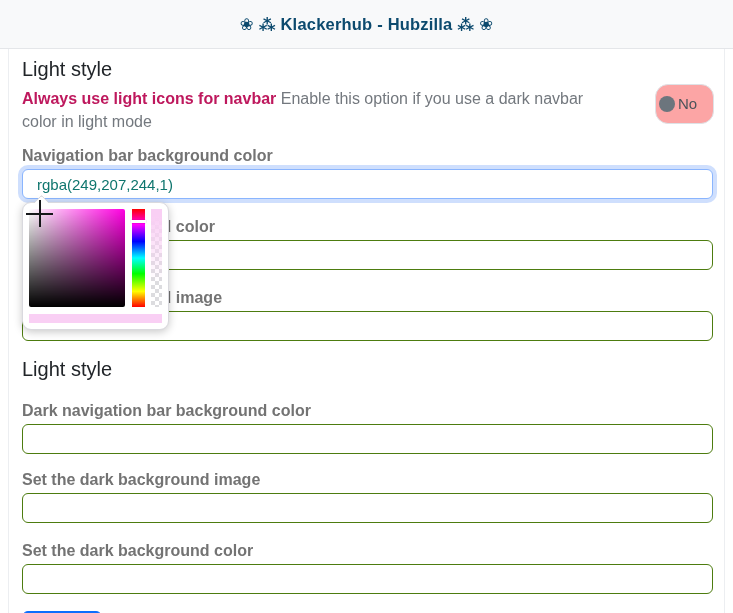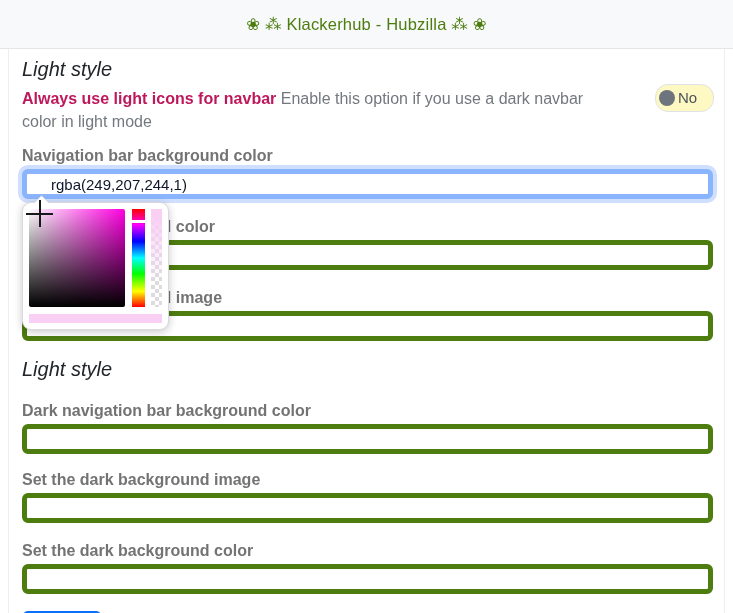--- a/index.html
+++ b/index.html
@@ -6,53 +6,53 @@
   html, body {
     width:733px; height:613px; overflow:hidden; background:#fff;
     font-family:"Liberation Sans","DejaVu Sans",sans-serif;
     color:#212529; font-size:16px;
   }
   
   .navbar {
     height:49px; background:#f8f9fa; border-bottom:1px solid #e4e6e9;
     display:flex; align-items:center; justify-content:center;
   }
-  .navbar-title { font-weight:400; font-size:16.5px; color:#4d7c0f; letter-spacing:.2px; }
+  .navbar-title { font-weight:700; font-size:16.5px; color:#0c4a6e; letter-spacing:.2px; }
 
   
   .content {
     margin:0 8px; min-height:564px;
     border-left:1px solid #eceef1; border-right:1px solid #eceef1;
     padding:7px 11px 0 13px;
   }
-  .section-heading { font-size:20px; font-weight:400; color:#212529; line-height:26px;font-style:italic; }
+  .section-heading { font-size:20px; font-weight:400; color:#212529; line-height:26px; }
   .section-heading.dark { margin-top:15px; }
 
   
   .setting-row { position:relative; margin-top:5px; line-height:23px; padding-right:95px; }
   .setting-label { font-weight:700; color:#be185d; }
   .setting-desc { color:#73787e; }
   .toggle {
     position:absolute; top:-3px; right:-1px;
-    width:59px; height:28px; border:1px solid #dee2e6; border-radius:13px;
-    background:#fef9c3; display:flex; align-items:center; cursor:pointer;
+    width:59px; height:40px; border:1px solid #dee2e6; border-radius:13px;
+    background:#fca5a5; display:flex; align-items:center; cursor:pointer;
   }
   .toggle-knob { width:16px; height:16px; border-radius:50%; background:#6c757d; margin-left:3px; }
   .toggle-text { font-size:15px; color:#4c535a; margin-left:3px; line-height:22px; }
 
   
   .field { margin-top:18px; }
   .field.first { margin-top:13px; }
   .field.tight { margin-top:19px; }
   .field.m16 { margin-top:16px; }
   .field-label { display:block; font-weight:700; font-size:16px; line-height:19px; color:#737373; }
   .text-input {
     display:block; margin-top:4px; width:100%; height:30px;
-    border:5px solid #4d7c0f; border-radius:6px; background:#fff;
-    padding:0 24px; font-size:15px; color:#0f172a;
+    border:1px solid #4d7c0f; border-radius:6px; background:#fff;
+    padding:0 14px; font-size:15px; color:#0f766e;
     font-family:"Liberation Sans","DejaVu Sans",sans-serif; outline:none;
   }
   .text-input.focused {
     border-color:#8ab5fe;
     box-shadow:0 0 0 4px rgba(96,150,248,.30);
   }
   .picker-anchor { position:relative; }
 
   
   .picker {

